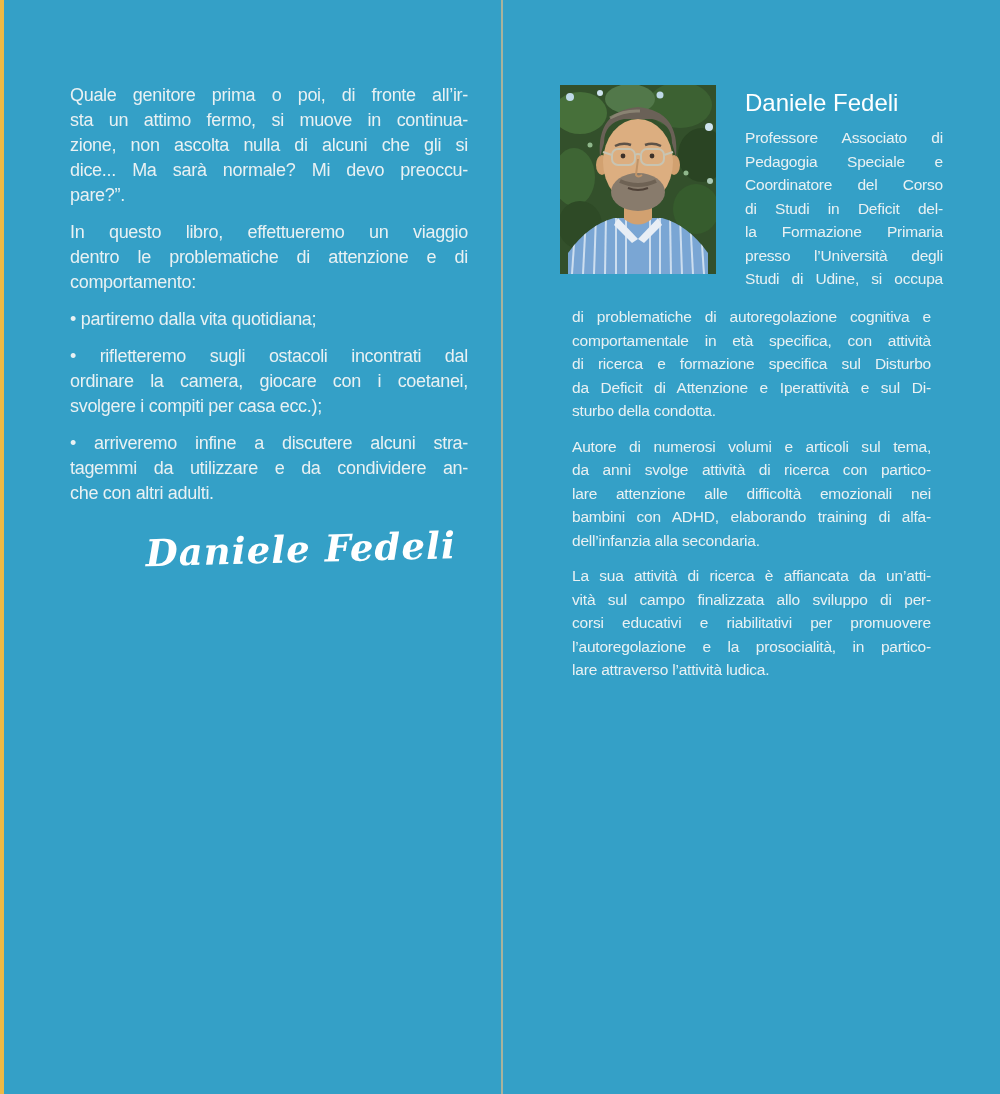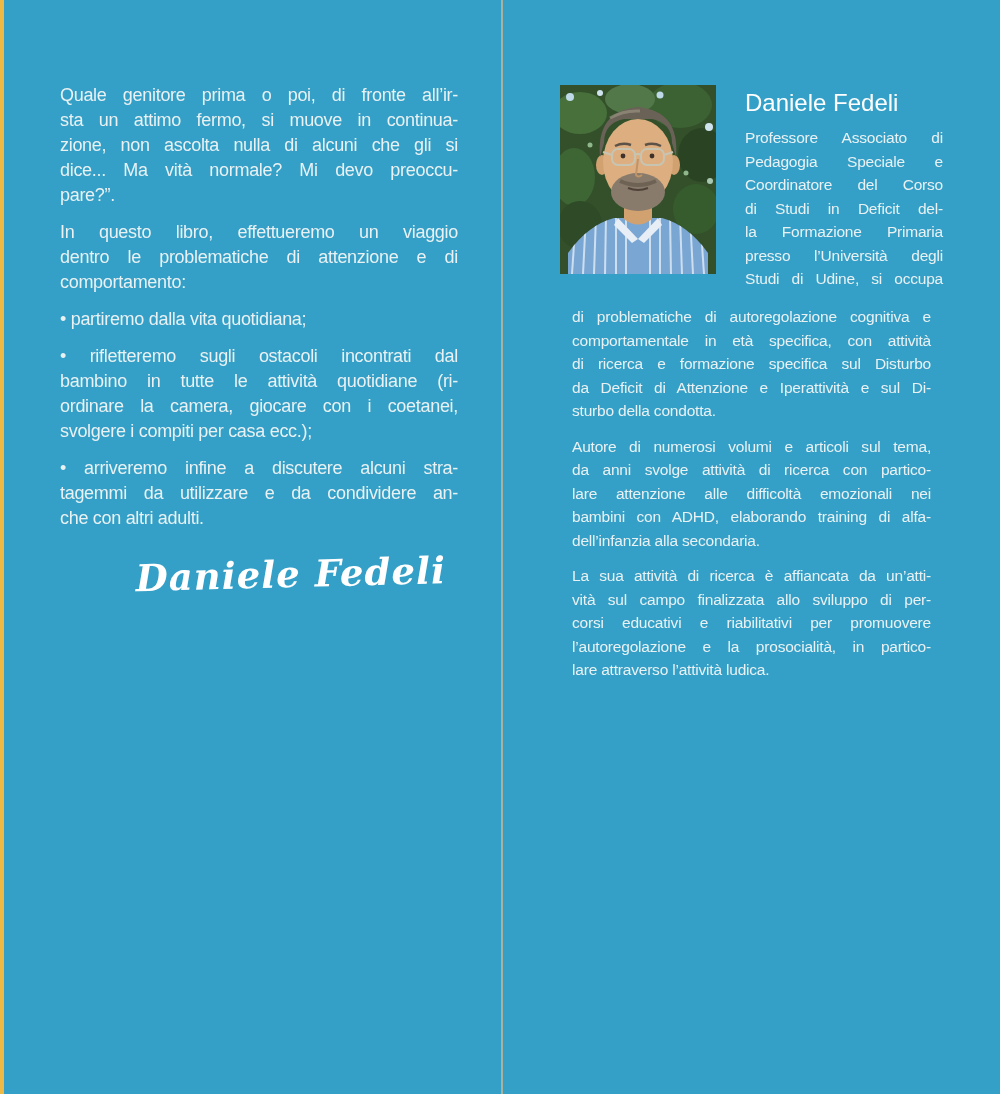--- a/index.html
+++ b/index.html
@@ -8,21 +8,21 @@
     width:1000px;height:1094px;
     background:var(--bg,#34a0c7);
     overflow:hidden;
     font-family:"Liberation Sans","DejaVu Sans",sans-serif;
   }
   .spine{position:absolute;left:0;top:0;width:4px;height:100%;background:var(--spine,#eeb945);}
   .fold-divider{position:absolute;left:501px;top:0;width:2px;height:100%;background:var(--divider,#a9b39c);}
 
   
   .left-flap{
-    position:absolute;left:60px;top:83px;width:398px;
+    position:absolute;left:70px;top:83px;width:398px;
     color:var(--text,#e9f1f3);
     font-size:18px;line-height:25px;letter-spacing:-0.3px;
   }
   .para{margin:0 0 12px 0;}
   .ln{text-align:justify;text-align-last:justify;}
   .ln.last{text-align-last:left;}
   .signature{
     margin-top:22px;
     padding-right:12px;
     text-align:right;
@@ -55,34 +55,33 @@
 <body style="--bg: #34a0c7; --spine: #eeb945; --divider: #a9b39c; --text: #e9f1f3; --heading: #ffffff;">
 
 <div class="spine"></div>
 <div class="fold-divider"></div>
 
 <div class="left-flap">
   <div class="para">
       <div class="ln">Quale genitore prima o poi, di fronte all’ir-</div>
       <div class="ln">sta un attimo fermo, si muove in continua-</div>
       <div class="ln">zione, non ascolta nulla di alcuni che gli si</div>
-      <div class="ln">dice... Ma vità normale? Mi devo preoccu-</div>
+      <div class="ln">dice... Ma sarà normale? Mi devo preoccu-</div>
       <div class="ln last">pare?”.</div>
     </div>
   <div class="para">
       <div class="ln">In questo libro, effettueremo un viaggio</div>
       <div class="ln">dentro le problematiche di attenzione e di</div>
       <div class="ln last">comportamento:</div>
     </div>
   <div class="para">
       <div class="ln last">• partiremo dalla vita quotidiana;</div>
     </div>
   <div class="para">
       <div class="ln">• rifletteremo sugli ostacoli incontrati dal</div>
-      <div class="ln">bambino in tutte le attività quotidiane (ri-</div>
       <div class="ln">ordinare la camera, giocare con i coetanei,</div>
       <div class="ln last">svolgere i compiti per casa ecc.);</div>
     </div>
   <div class="para">
       <div class="ln">• arriveremo infine a discutere alcuni stra-</div>
       <div class="ln">tagemmi da utilizzare e da condividere an-</div>
       <div class="ln last">che con altri adulti.</div>
     </div>
   <div class="signature">Daniele Fedeli</div>
 </div>

